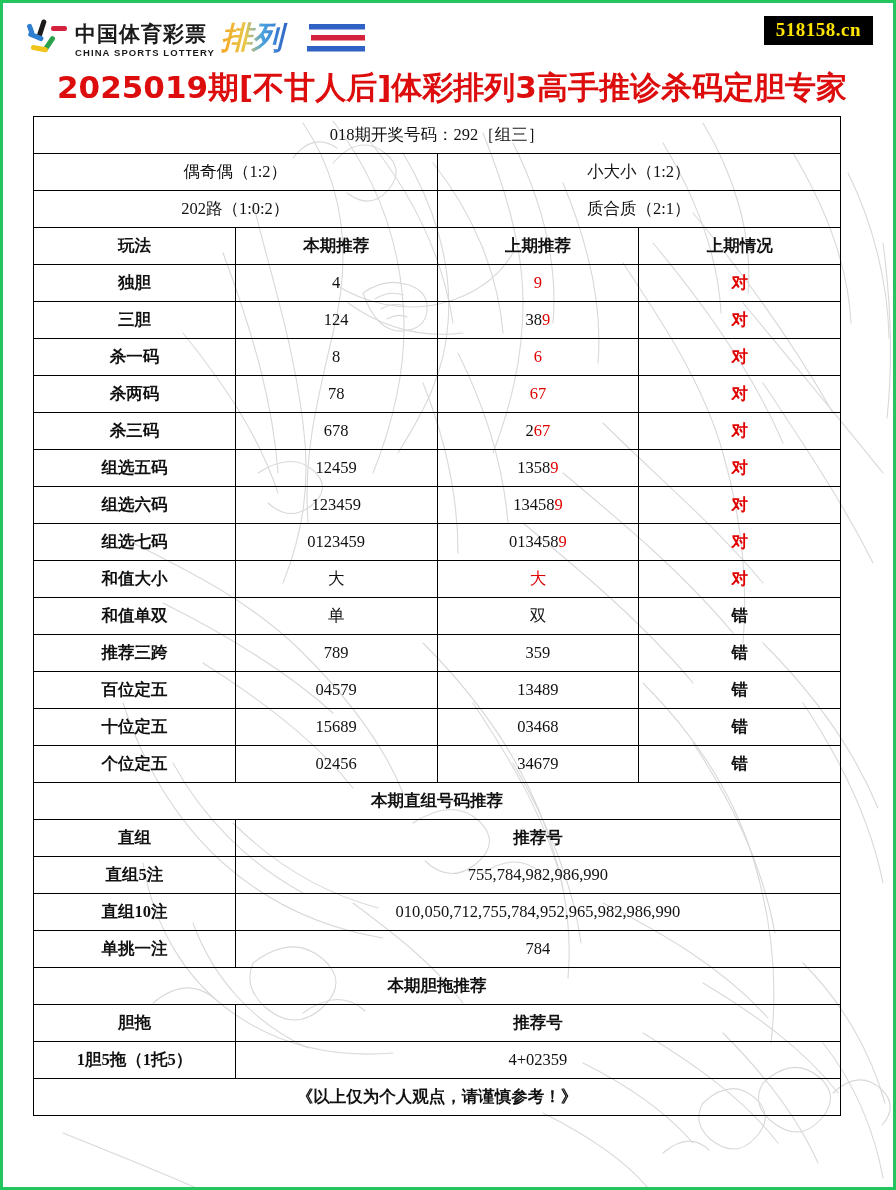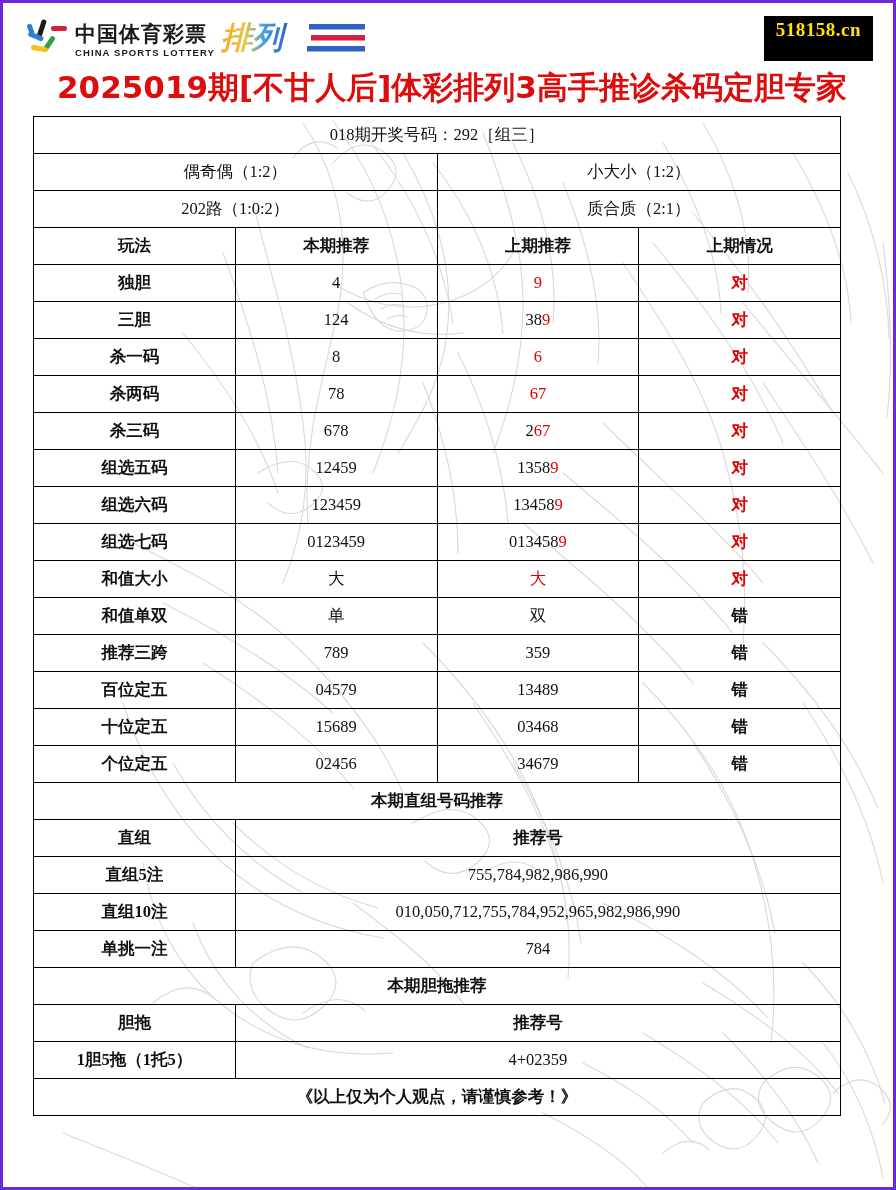--- a/index.html
+++ b/index.html
@@ -11,21 +11,21 @@
     width: 896px;
     height: 1190px;
     font-family: "Liberation Serif", "DejaVu Serif", serif;
     overflow: hidden;
   }
   .page {
     position: relative;
     width: 896px;
     height: 1190px;
     box-sizing: border-box;
-    border: 3px solid #6d28d9;
+    border: 3px solid #22c55e;
     background: #ffffff;
     overflow: hidden;
   }
   
   .watermark {
     position: absolute;
     left: 0; top: 0;
     width: 896px; height: 1190px;
     pointer-events: none;
     z-index: 0;
@@ -73,21 +73,21 @@
   }
   .badge {
     position: absolute;
     right: 20px;
     top: 13px;
     background: #000000;
     color: #ffe400;
     font-family: "Liberation Serif", serif;
     font-size: 19px;
     font-weight: bold;
-    padding: 3px 12px 20px 12px;
+    padding: 3px 12px 4px 12px;
     letter-spacing: 0.5px;
   }
   
   .title {
     position: relative;
     z-index: 2;
     text-align: center;
     font-family: "DejaVu Sans", sans-serif;
     font-weight: bold;
     font-size: 31px;

